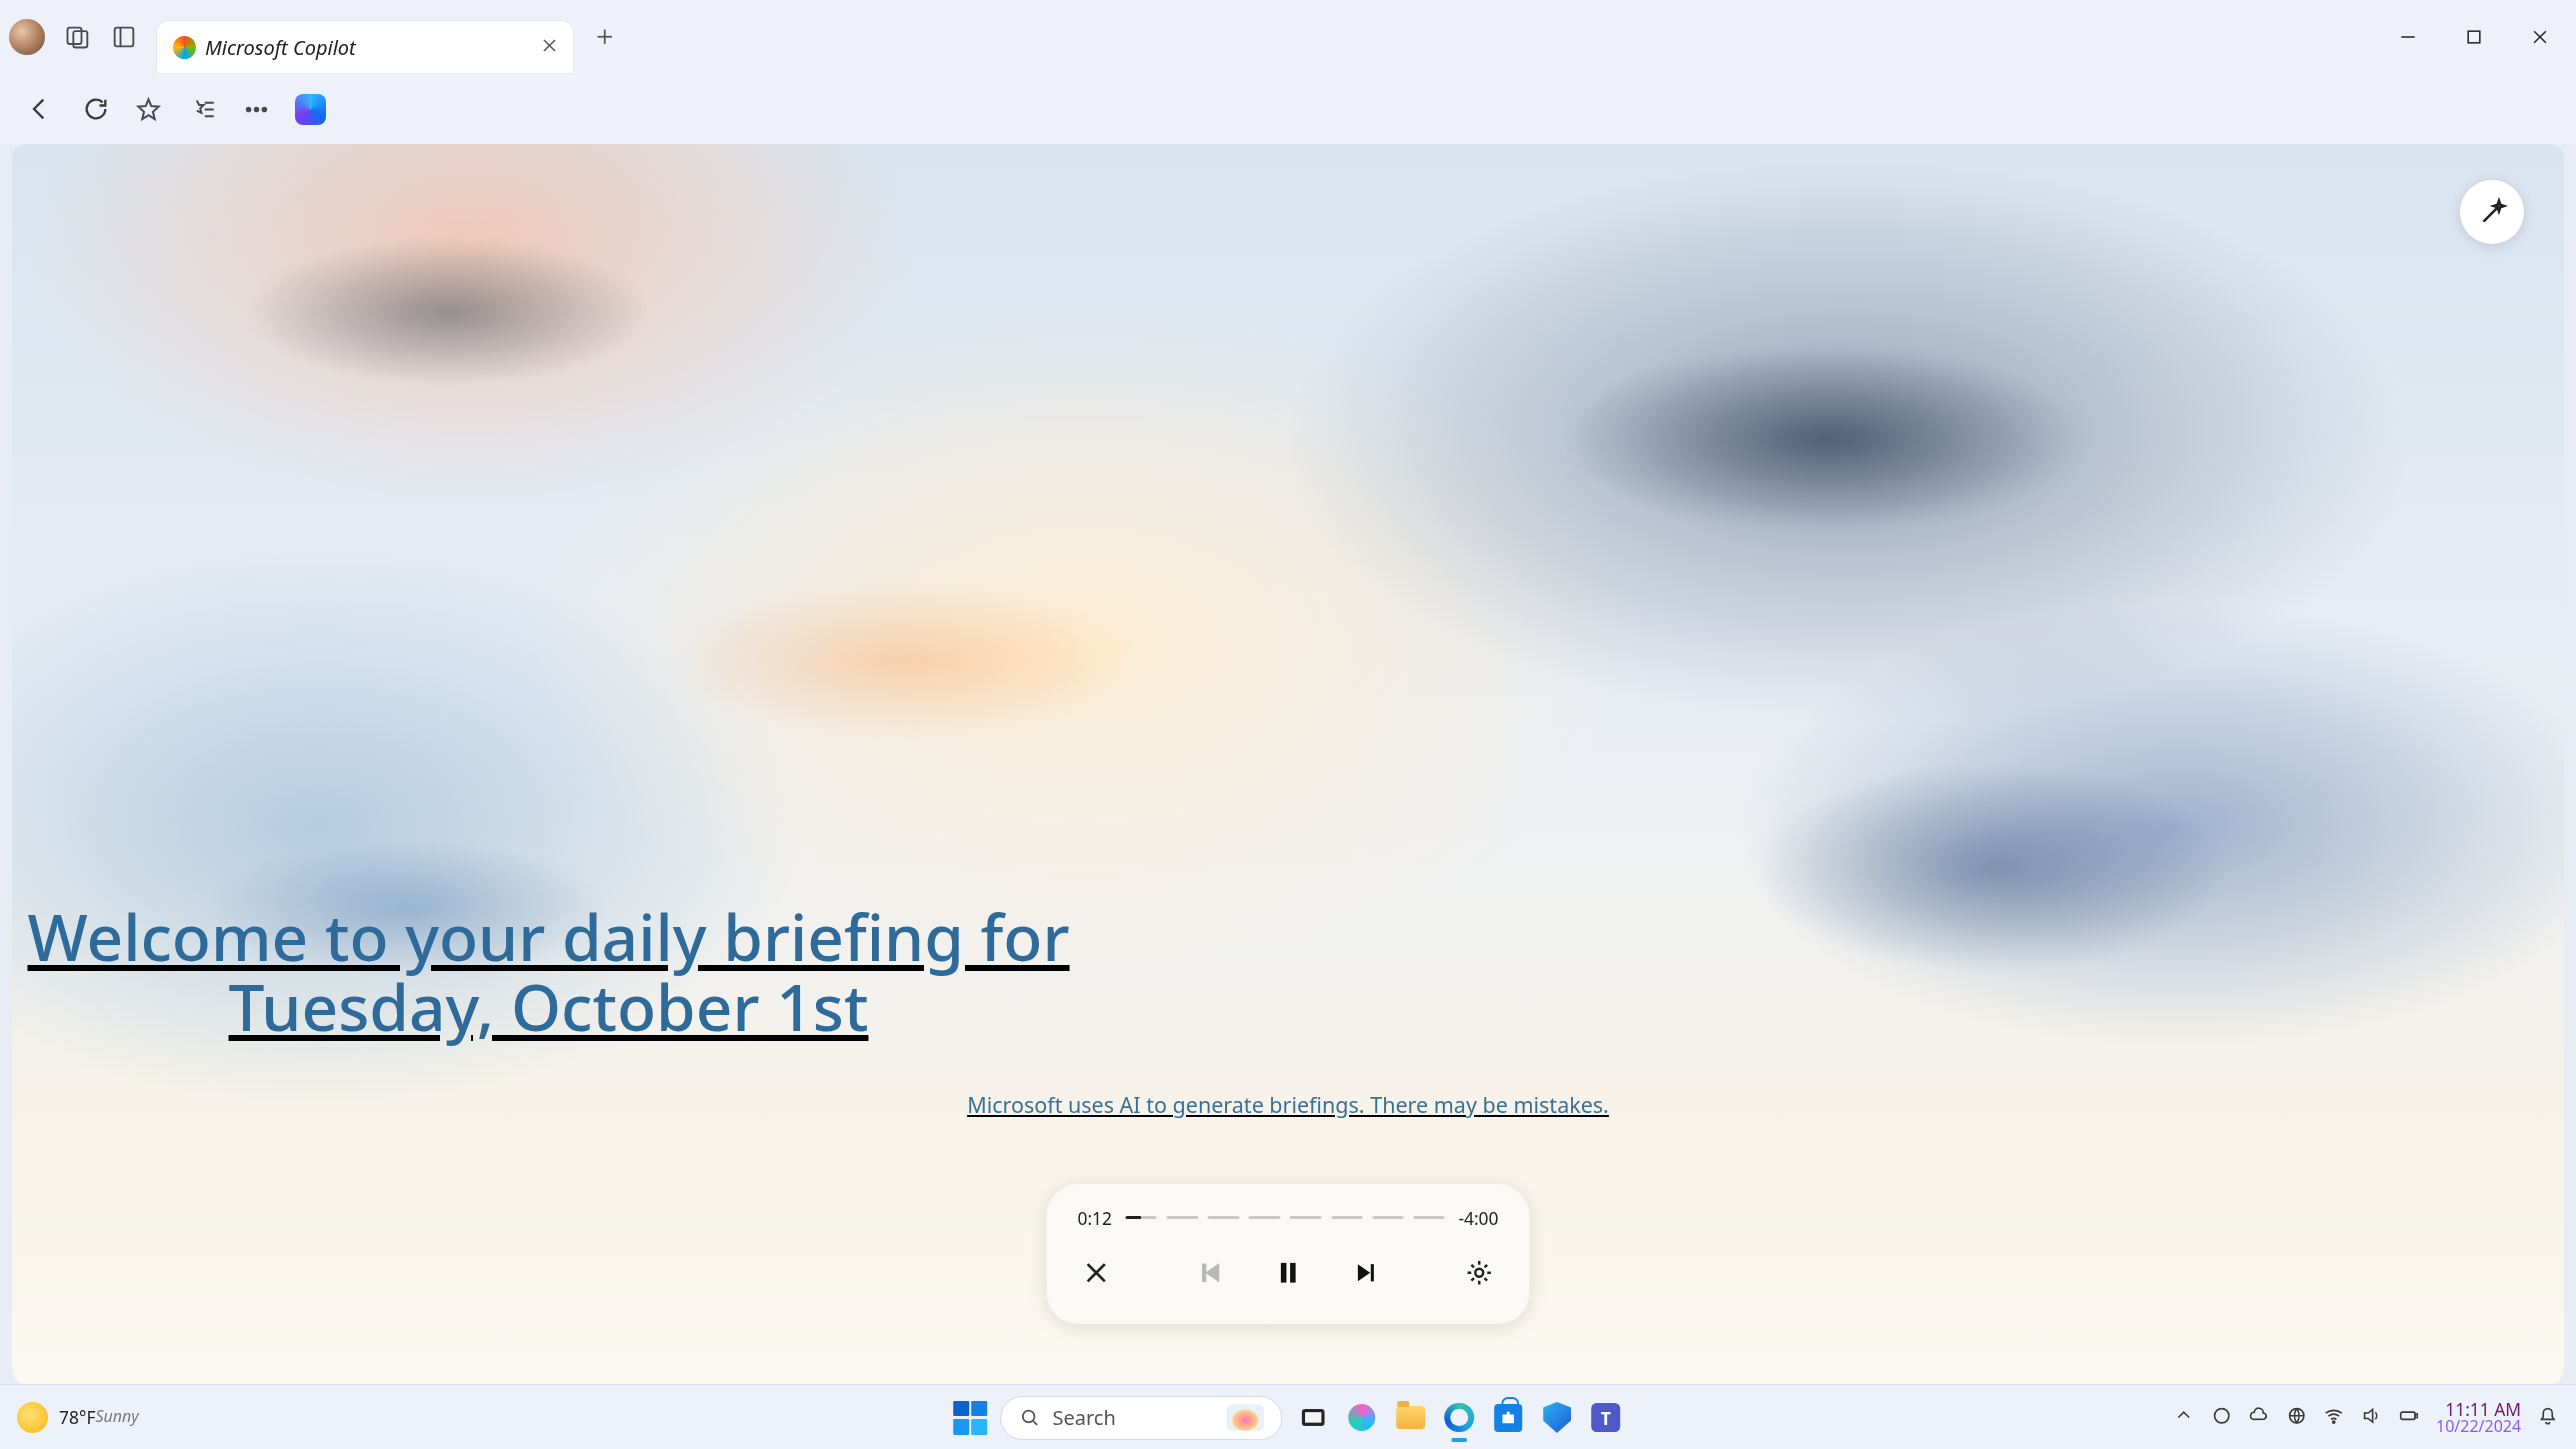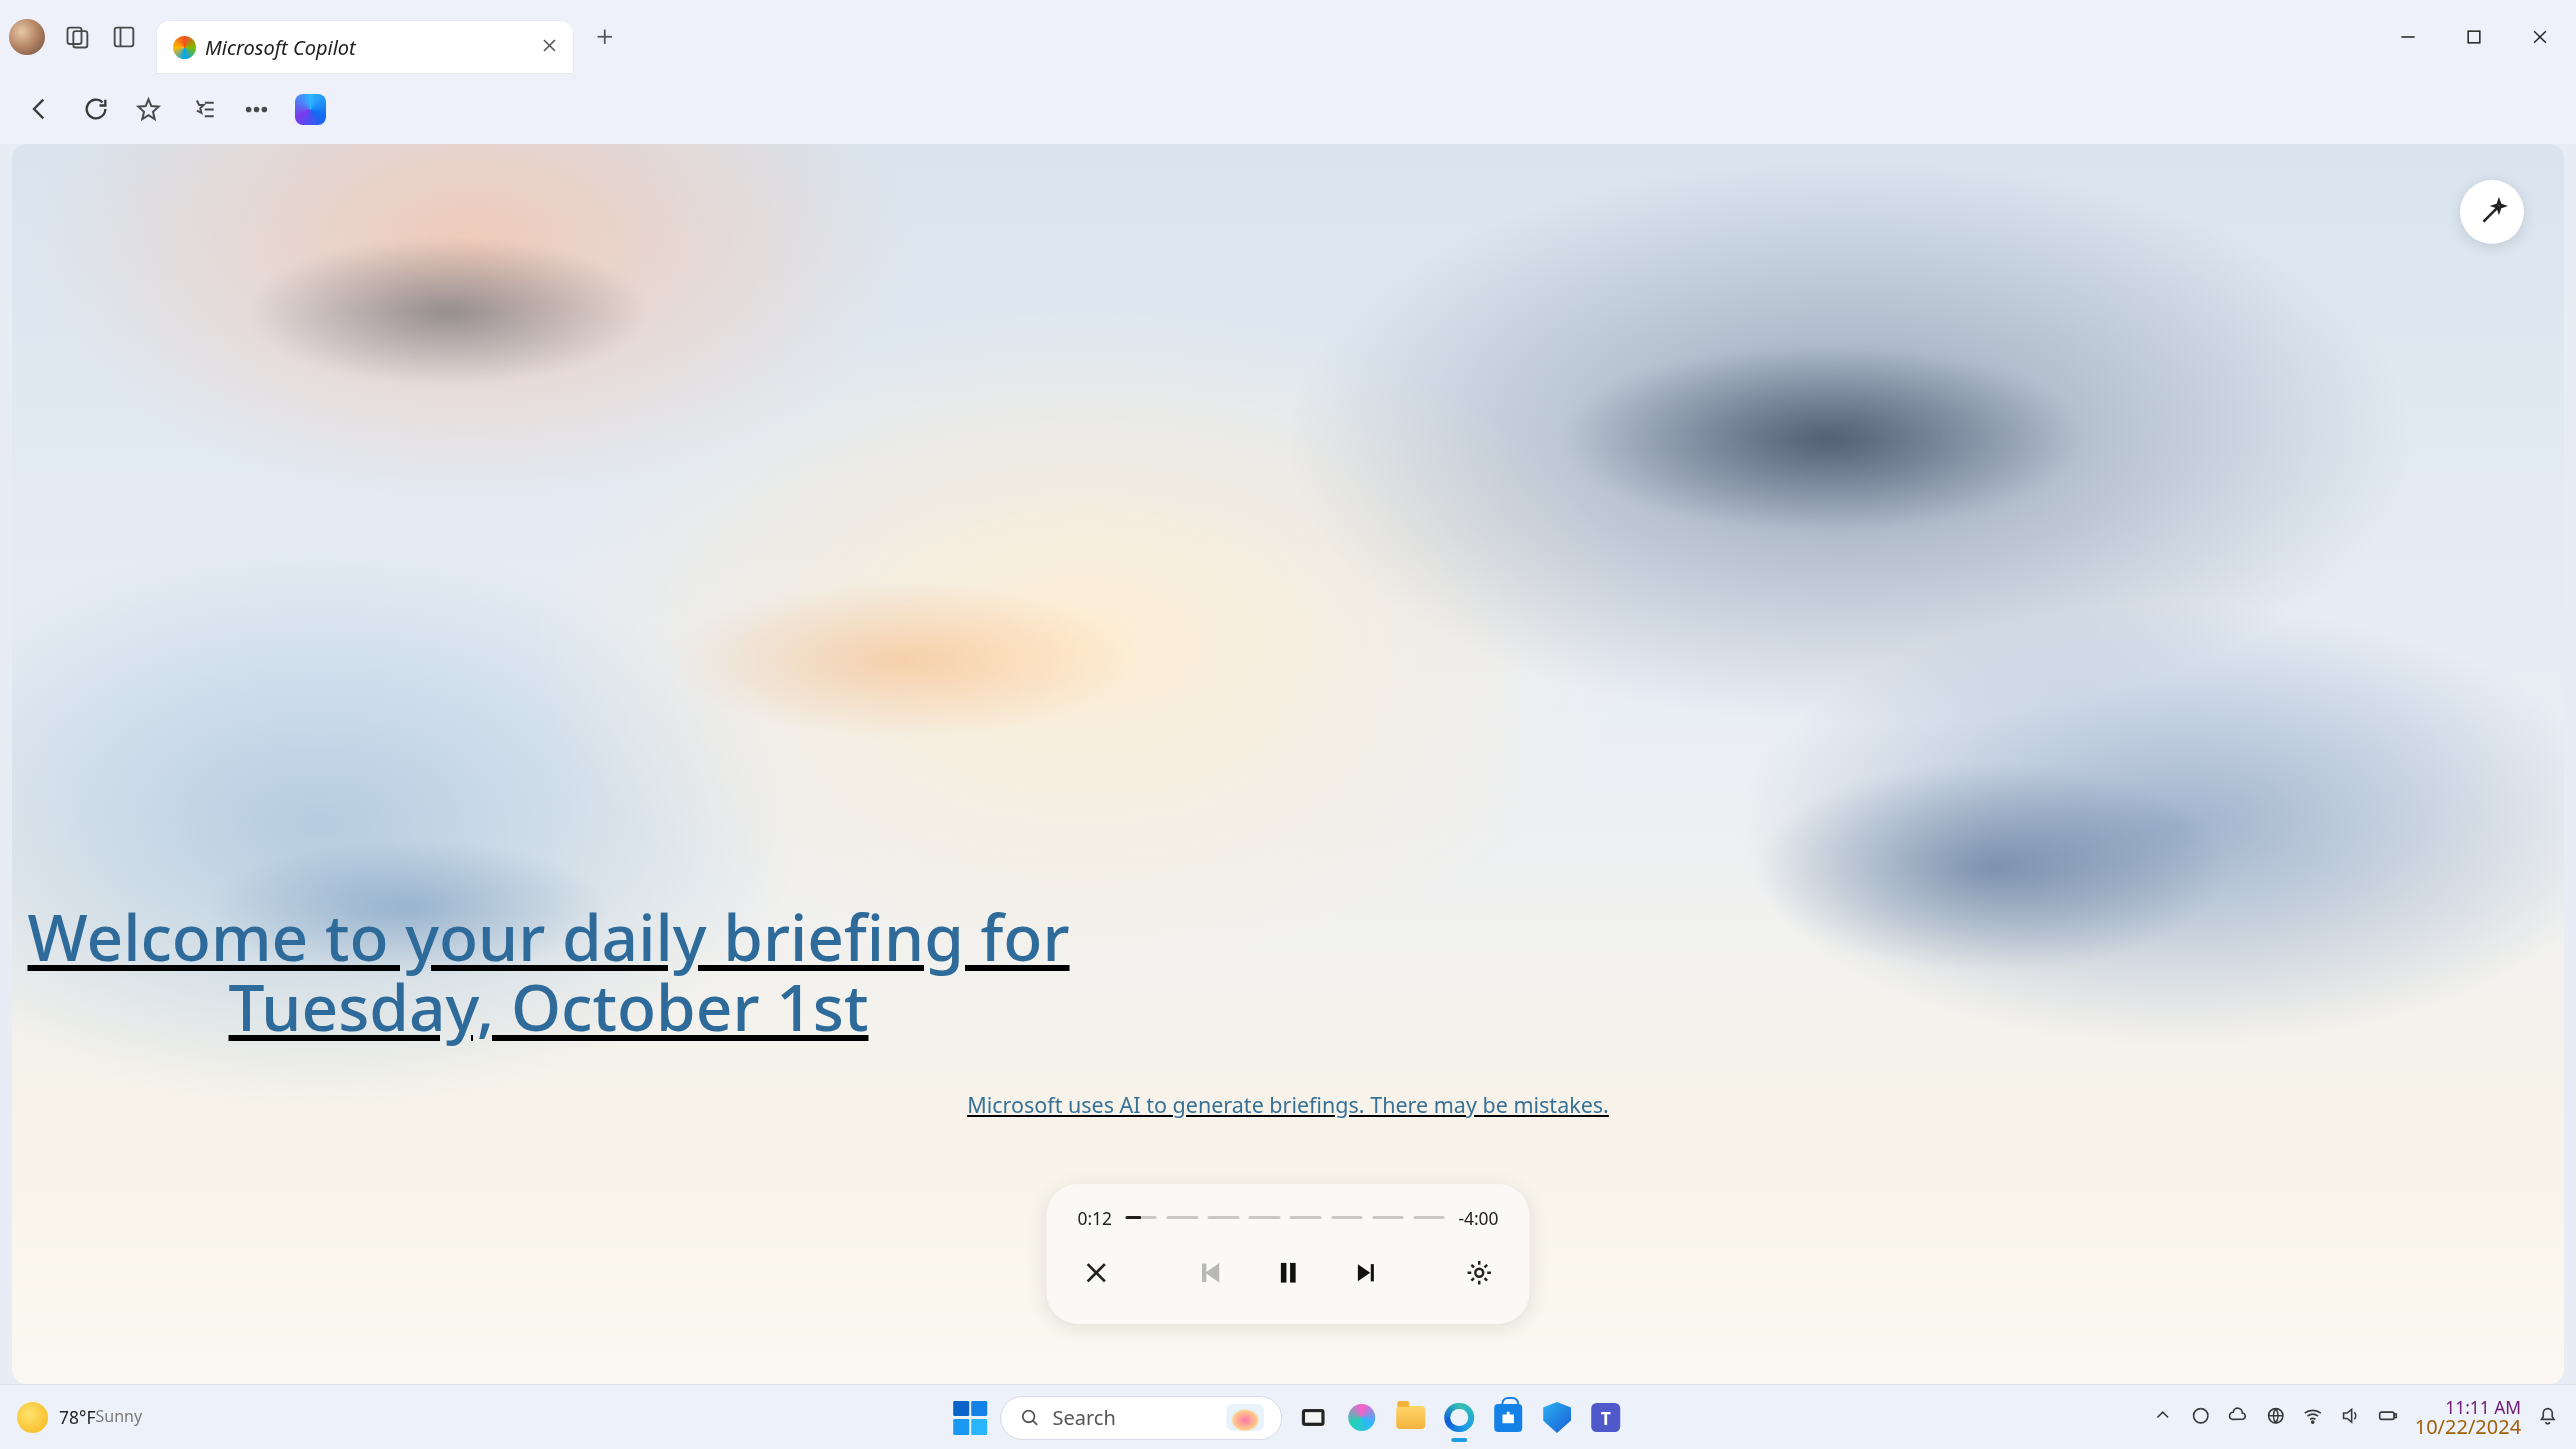--- a/index.html
+++ b/index.html
@@ -147,21 +147,21 @@
   padding:0 17.4px;
   gap:13.4px;
 }
 .weather { display:flex; align-items:center; gap:10.7px; }
 .weather-sun {
   width:31px; height:31px; border-radius:50%;
   background: radial-gradient(circle at 40% 40%, #ffe36e, #f6b417);
 }
 .weather-text { display:flex; flex-direction:row; line-height:1.05; }
 .weather-text .temp { font-size:17.4px; color:#222; }
-.weather-text .cond { font-size:16px; color:#7a7a7a; }
+.weather-text .cond { font-size:16px; color:#7a7a7a;font-style:italic; }
 .taskbar-center {
   position:absolute; left:50%; transform:translateX(-50%);
   display:flex; align-items:center; gap:13.4px;
 }
 .start {
   width:34px; height:34px;
   display:grid; grid-template-columns:1fr 1fr; grid-template-rows:1fr 1fr; gap:2.7px;
 }
 .start div { border-radius:1.3px; }
 .start div:nth-child(1){background:#0a63c9;} .start div:nth-child(2){background:#1481e6;}
@@ -188,21 +188,21 @@
 .store{ width:28px;height:28px;background:#1481e6;border-radius:4px;position:relative;}
 .store::before{content:"";position:absolute;top:-6.7px;left:7.4px;width:13.4px;height:8px;border:2px solid #1481e6;border-bottom:none;border-radius:6.7px 6.7px 0 0;}
 .store::after{content:"";position:absolute;inset:6.7px;background:#fff;clip-path:polygon(10% 30%,40% 30%,40% 10%,60% 10%,60% 30%,90% 30%,90% 90%,10% 90%);}
 .shield{width:28px;height:31px;background:linear-gradient(135deg,#2bb2f0,#1b5bd6);clip-path:polygon(50% 0,100% 18%,100% 60%,50% 100%,0 60%,0 18%);} 
 .teams{width:29.5px;height:29.5px;border-radius:5.4px;background:#5059c9;position:relative;}
 .teams::after{content:"T";position:absolute;inset:0;display:flex;align-items:center;justify-content:center;color:#fff;font-weight:700;font-size:17.4px;}
 .taskbar-right { margin-left:auto; display:flex; align-items:center; gap:16px; }
 .tray svg { width:21.5px; height:21.5px; stroke:#3a3a3a; stroke-width:1.8; fill:none; }
 .clock { text-align:right; line-height:1.05; }
 .clock .t { font-size:17.4px; color:#701a75; }
-.clock .d { font-size:20px; color:#a16207; }
+.clock .d { font-size:16px; color:#8b5cf6; }
 
 
 .s1{top:81px;left:201px;width:470px;height:174px;background:radial-gradient(ellipse,rgba(50,70,95,.45),transparent 60%);}
 .s2{top:416px;left:590px;width:604px;height:201px;background:radial-gradient(ellipse,rgba(255,210,170,.7),transparent 55%);}
 .s3{top:174px;left:1476px;width:671px;height:241px;background:radial-gradient(ellipse,rgba(40,60,90,.55),transparent 55%);}
 .s4{top:684px;left:161px;width:470px;height:161px;background:radial-gradient(ellipse,rgba(120,160,200,.45),transparent 60%);}
 .s5{top:590px;left:1677px;width:604px;height:268px;background:radial-gradient(ellipse,rgba(70,105,150,.5),transparent 55%);}
 </style>
 </head>
 <body>

